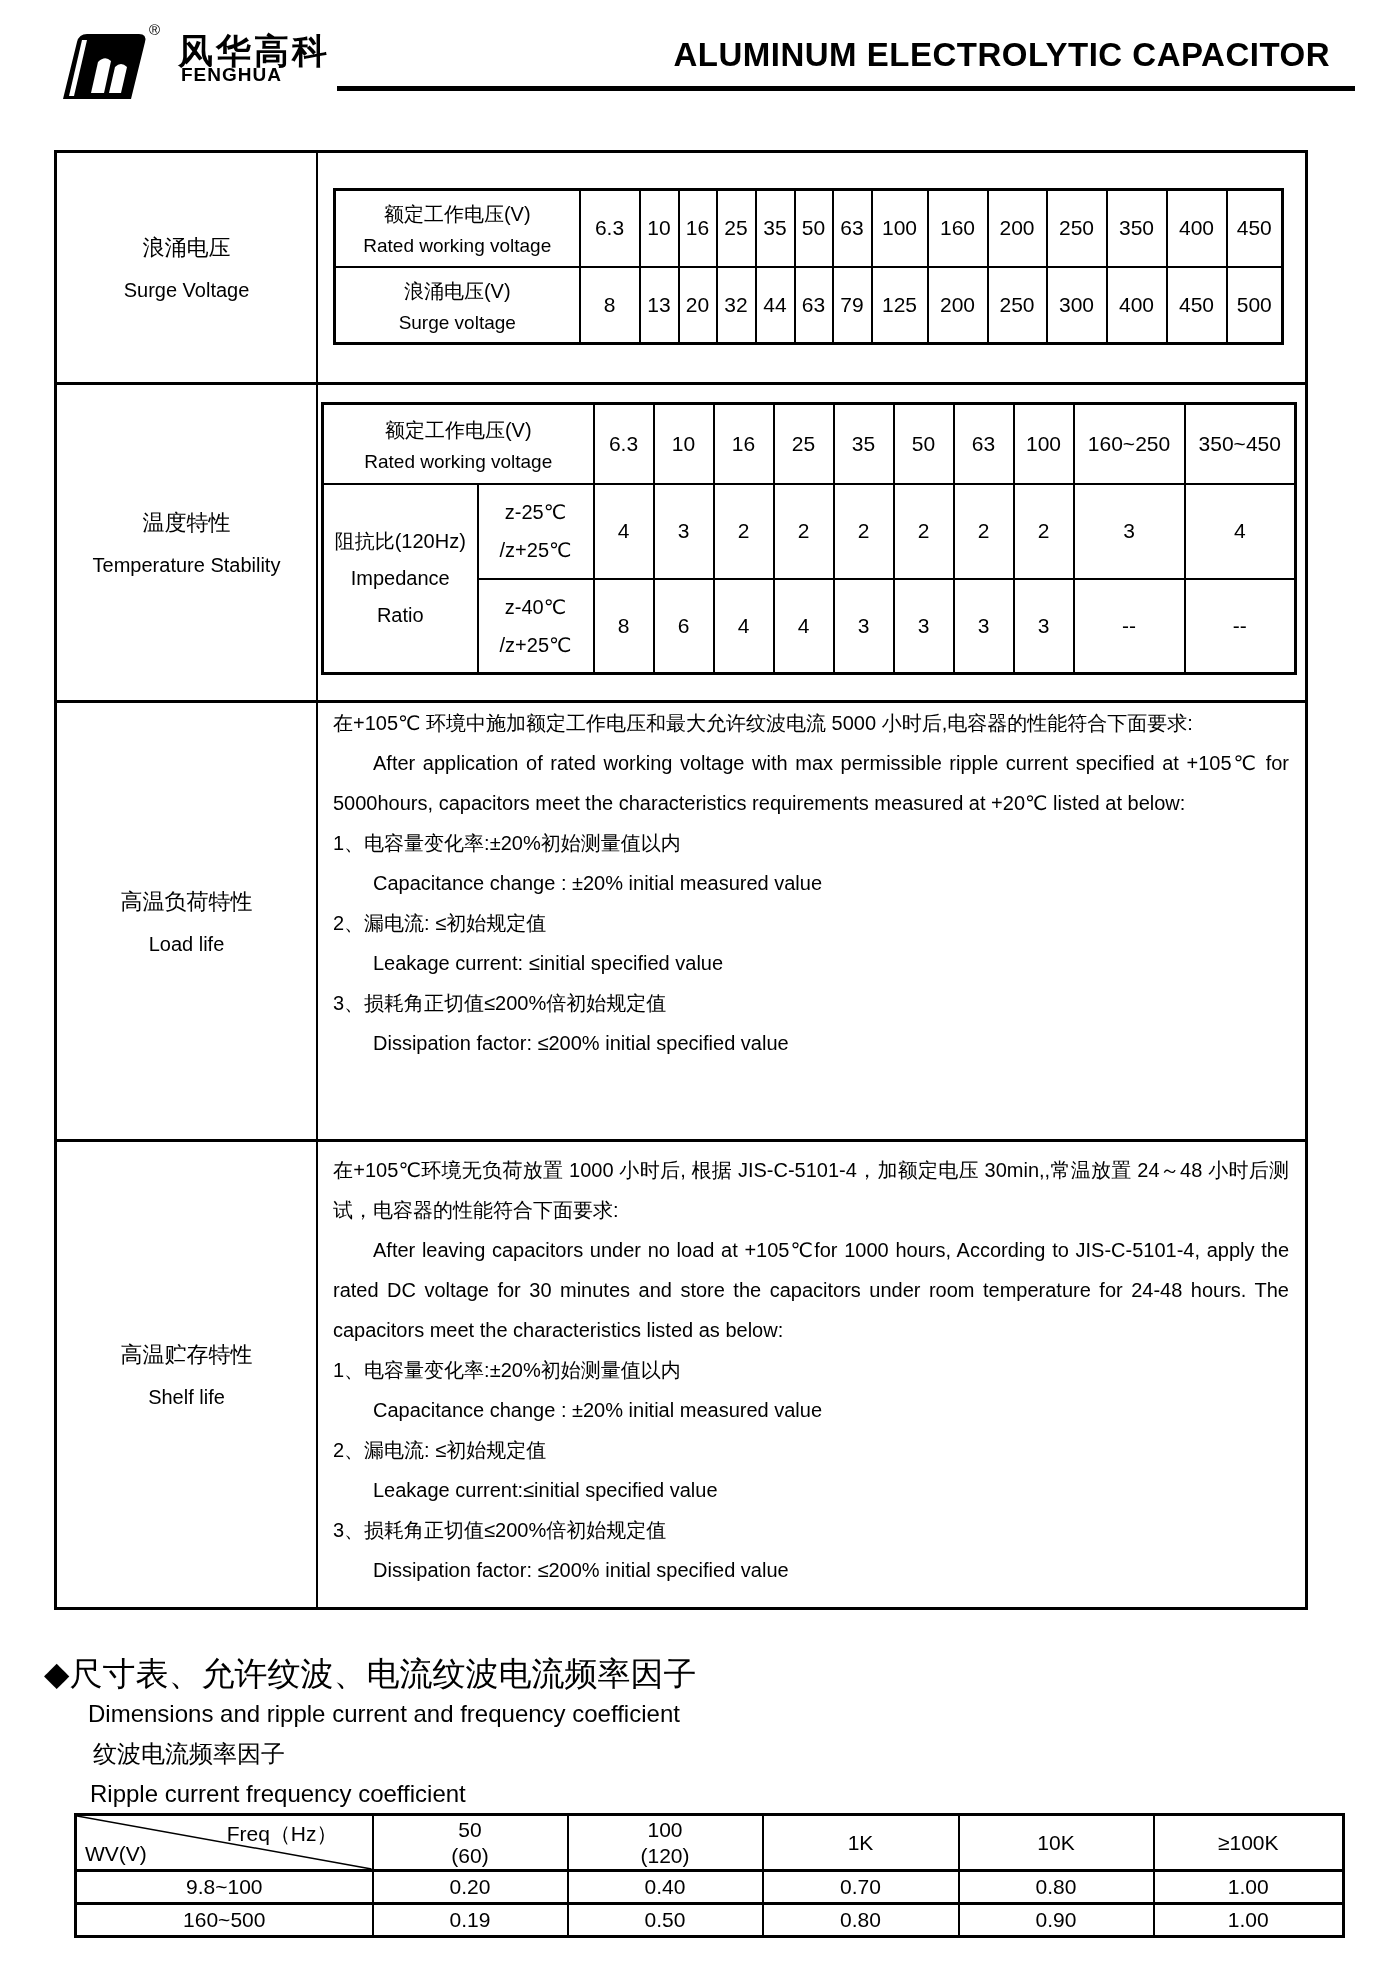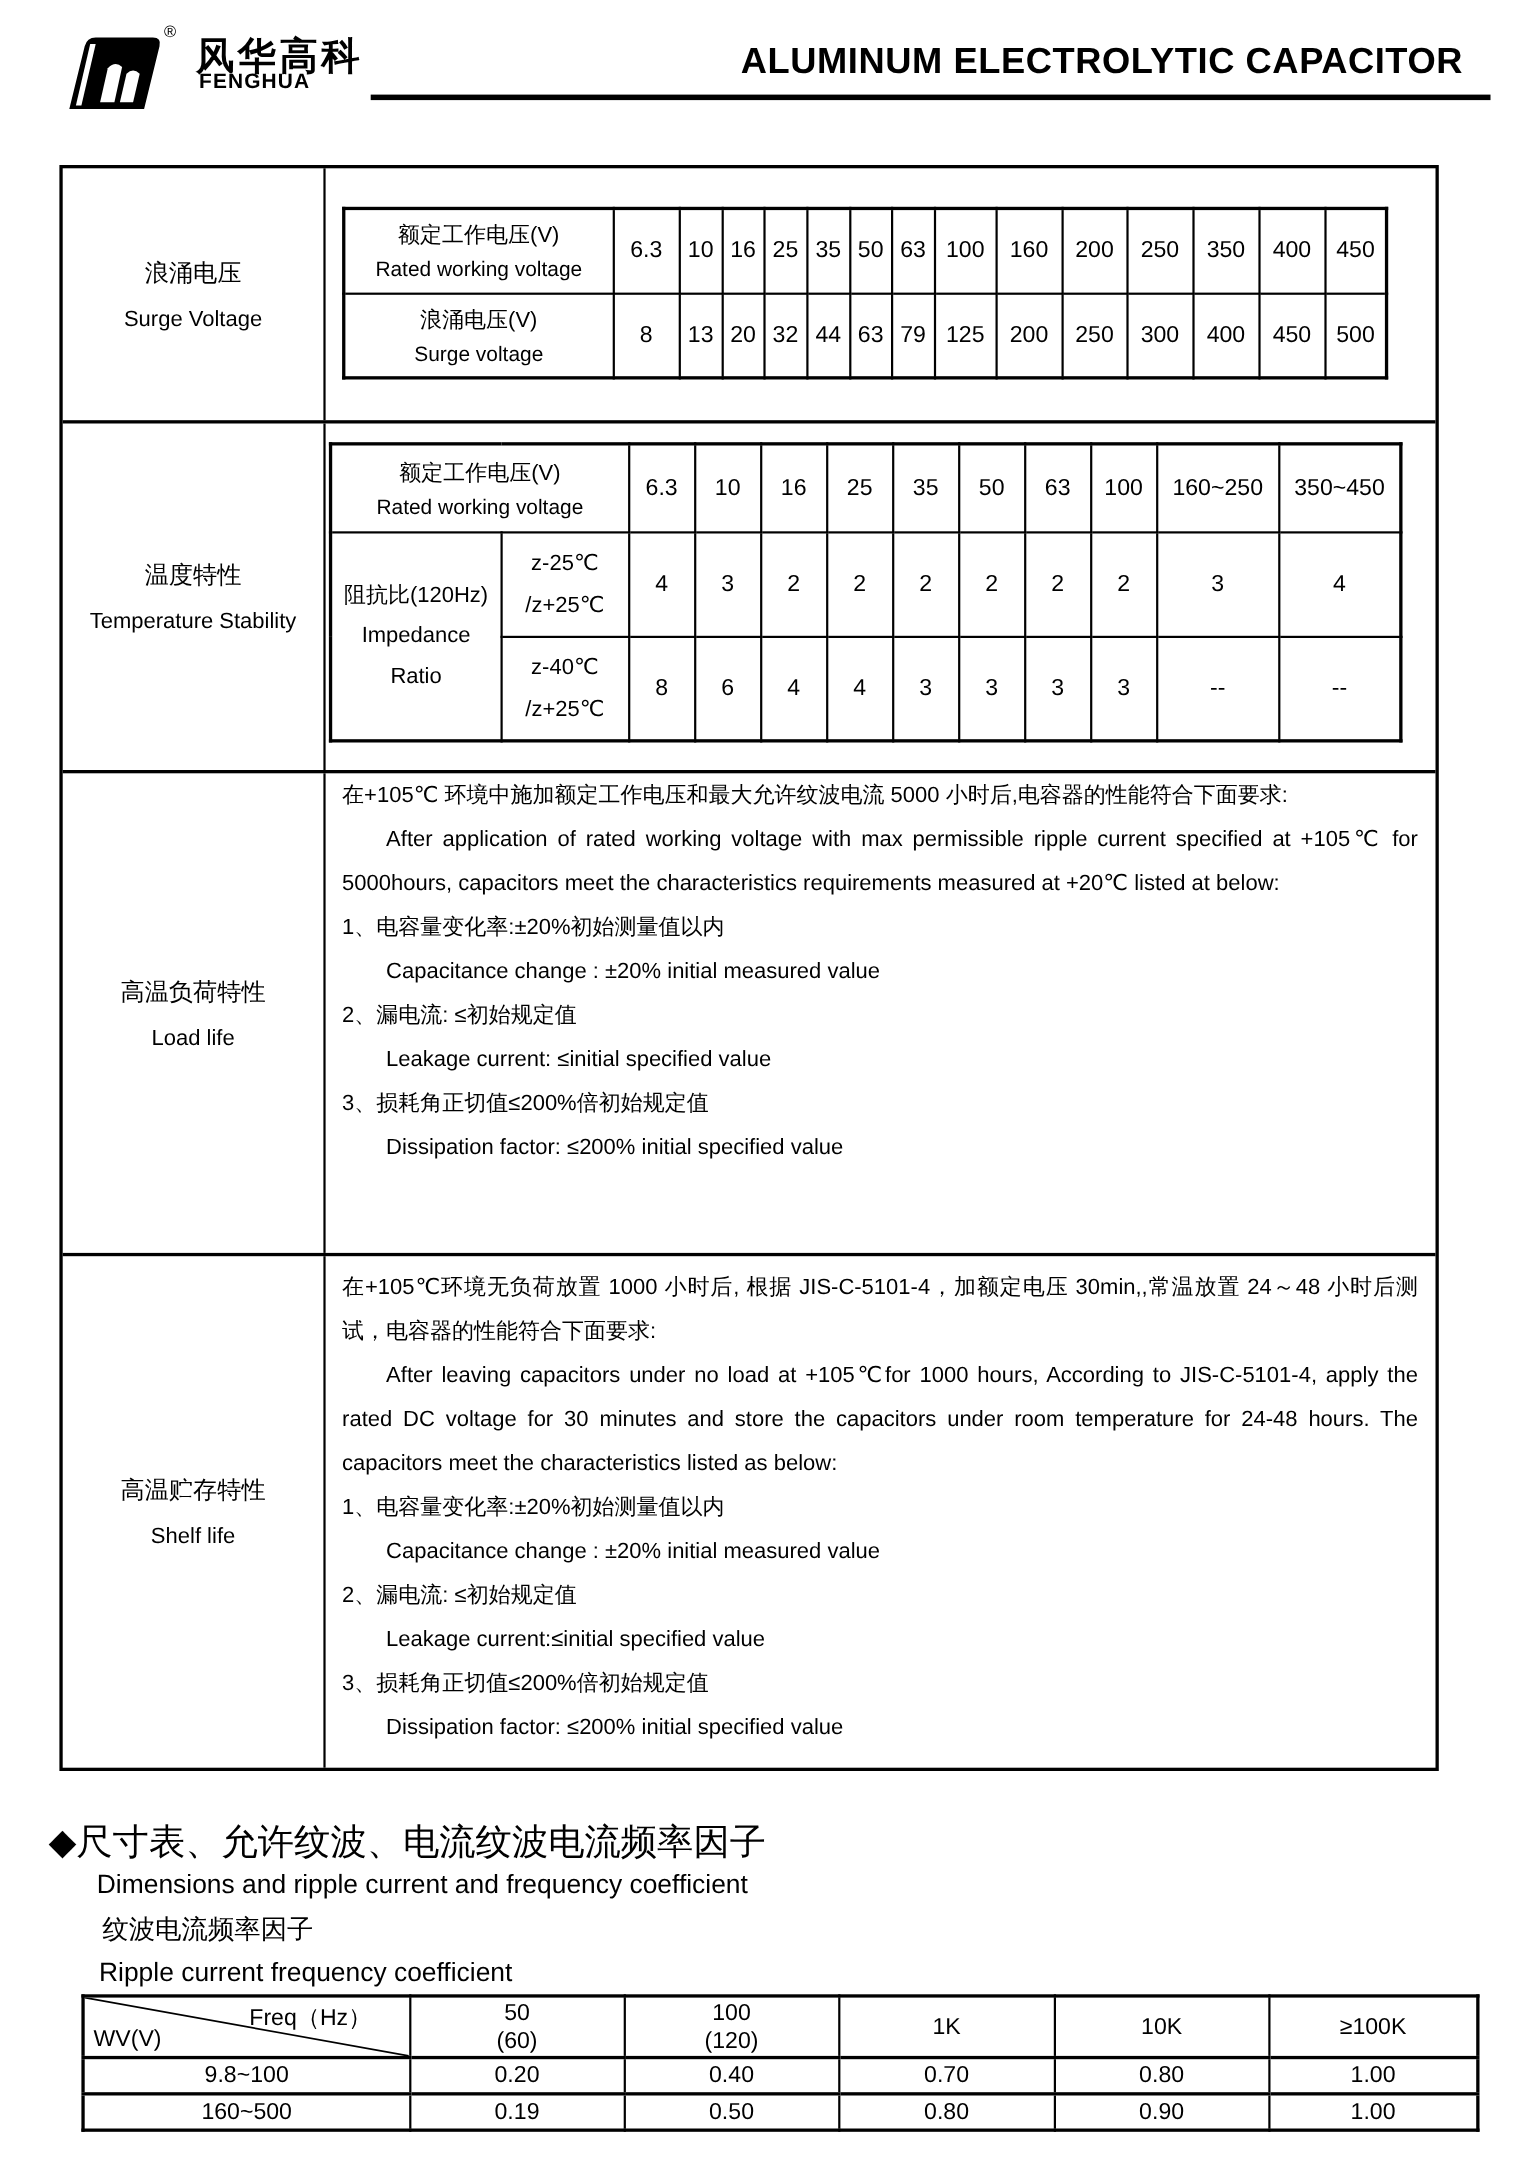--- a/index.html
+++ b/index.html
@@ -14,21 +14,21 @@
   .doc-title{position:absolute;left:500px;top:36px;width:830px;text-align:right;
              font-size:33px;font-weight:bold;letter-spacing:0.5px;white-space:nowrap;}
   .header-rule{position:absolute;left:337px;top:86px;width:1018px;height:5px;background:#000;}
 
   
   .outer{position:absolute;left:54px;top:150px;width:1254px;height:1460px;
          border:3px solid #000;box-sizing:border-box;}
   .orow{display:flex;box-sizing:border-box;border-bottom:3px solid #000;}
   .orow:last-child{border-bottom:none;}
   .orow1{height:232px;} .orow2{height:318px;} .orow3{height:439px;} .orow4{height:465px;}
-  .lcell{width:239px;flex-shrink:0;border-right:2px solid #000;box-sizing:border-box;
+  .lcell{width:261px;flex-shrink:0;border-right:2px solid #000;box-sizing:border-box;
          display:flex;flex-direction:column;justify-content:center;align-items:center;text-align:center;}
   .lcell .cn{font-size:22px;margin-bottom:16px;}
   .lcell .en{font-size:20px;}
   .ccell{flex:1;position:relative;box-sizing:border-box;}
 
   
   table.dt{border-collapse:collapse;table-layout:fixed;position:absolute;border:3px solid #000;padding-left:12px;}
   table.dt td{border:2px solid #000;text-align:center;vertical-align:middle;
               font-size:21px;padding:0;overflow:hidden;}
   .hcn{font-size:20px;line-height:1.85;}

